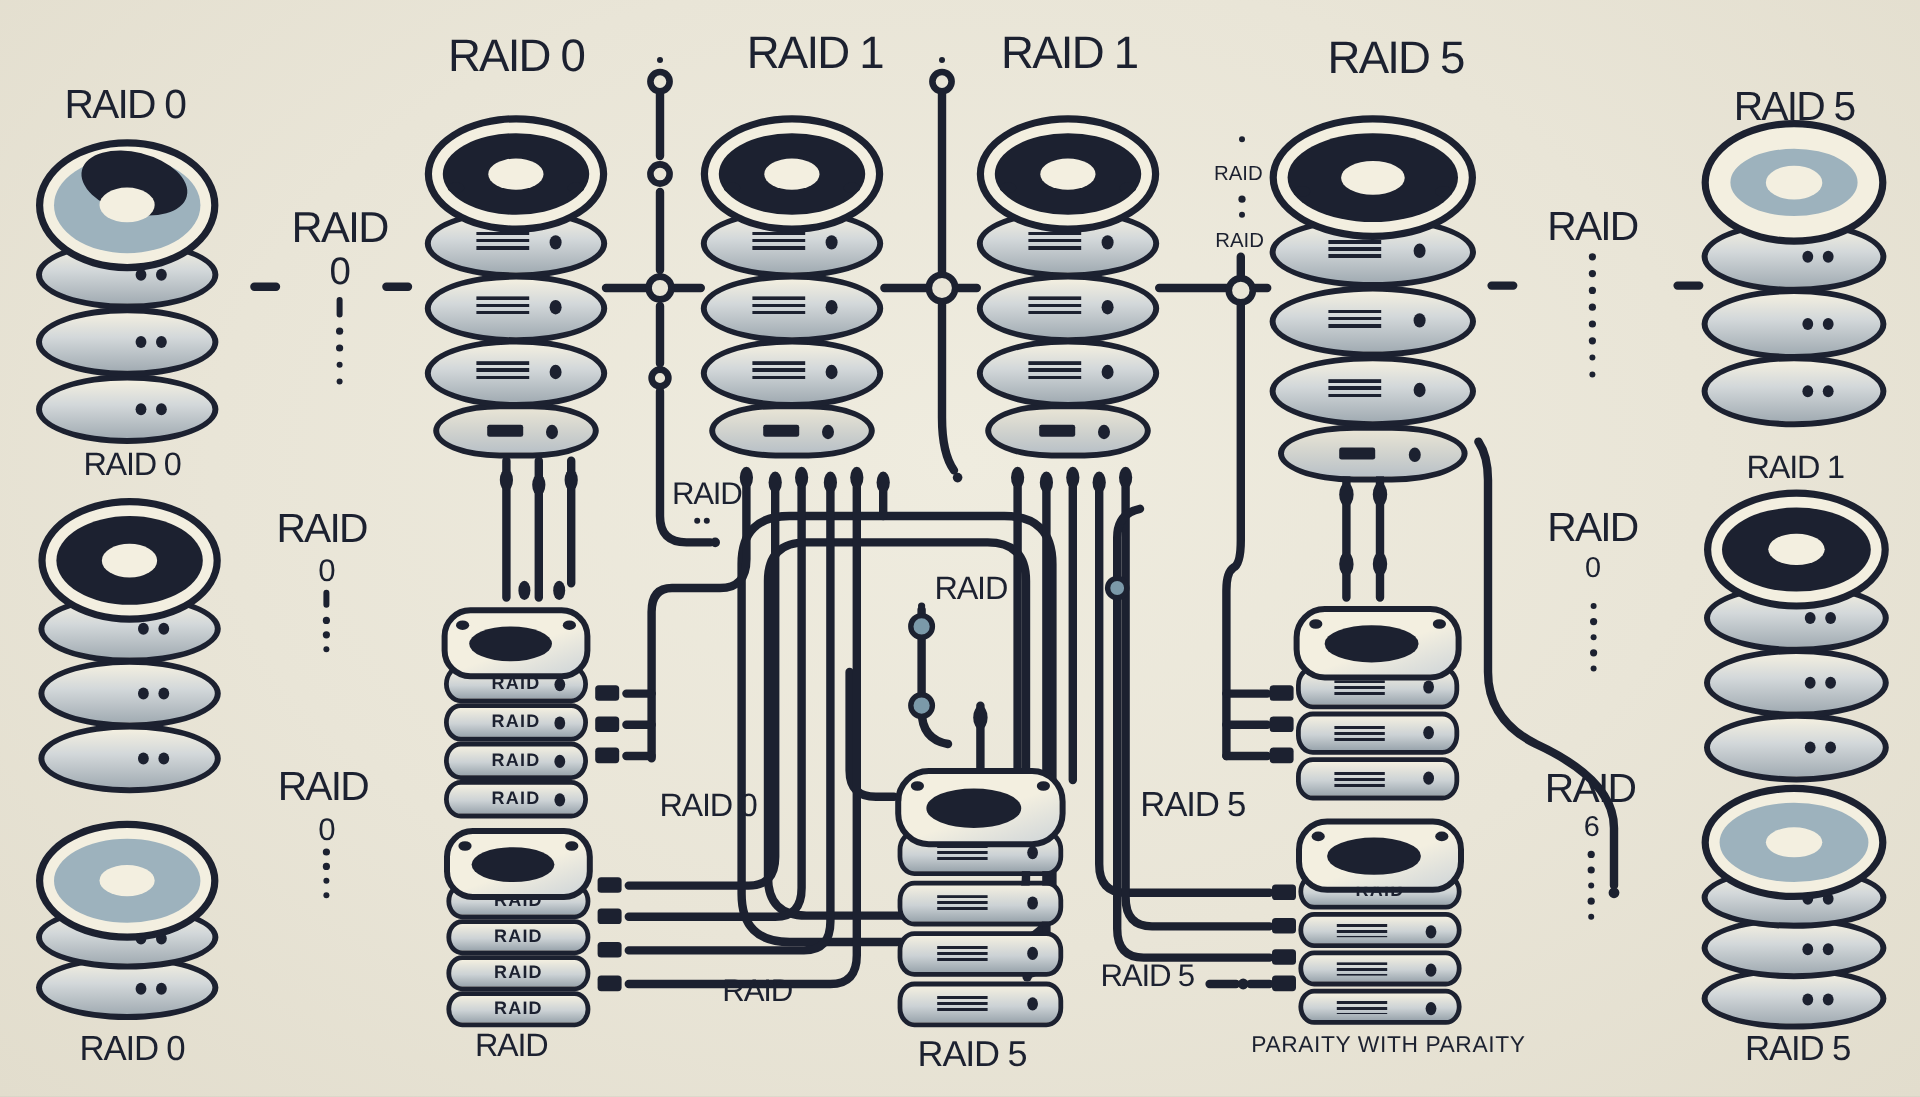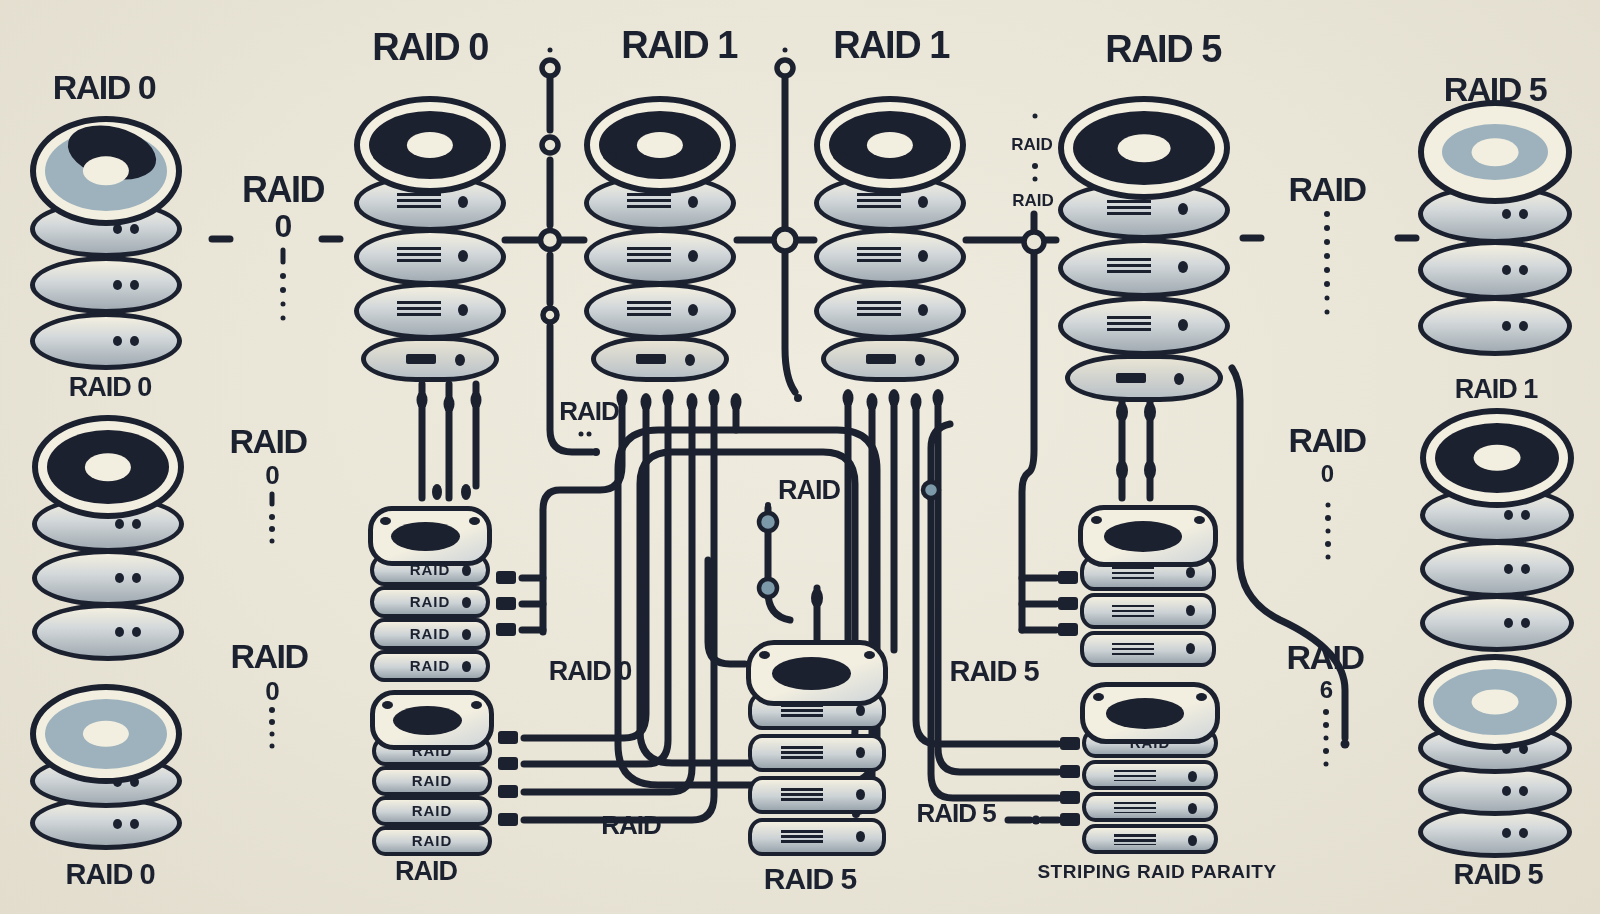--- a/index.html
+++ b/index.html
@@ -4,21 +4,21 @@
 <style>
   :root{
     --bg:#e9e5d7; --ink:#1c2130; --cream:#f3efe0; --slate:#9db2bd; --steel:#7b99a9;
   }
   html,body{margin:0;padding:0;background:#cfccc0;}
   #canvas{position:relative;width:1600px;height:914px;overflow:hidden;
     background:radial-gradient(ellipse at 50% 42%, #efecdf 0%, var(--bg) 55%, #e2ddcd 100%);
     font-family:"Liberation Sans",sans-serif;}
   #traces{position:absolute;left:0;top:0;z-index:1;}
   
-  .t{position:absolute;z-index:3;font-weight:700;color:var(--ink);white-space:nowrap;
+  .t{position:absolute;z-index:3;font-weight:400;color:var(--ink);white-space:nowrap;
      transform:translateX(-50%);letter-spacing:-1px;line-height:1;}
   .s38{font-size:38px;letter-spacing:-1.5px}.s36{font-size:36px;letter-spacing:-1.5px}
   .s34{font-size:34px;letter-spacing:-1.5px}.s32{font-size:32px}.s30{font-size:30px}
   .s29{font-size:29px}.s27{font-size:27px}.s26{font-size:26px}.s24{font-size:24px}
   .s19{font-size:19px;letter-spacing:.5px}.s17{font-size:17px;letter-spacing:0}
   
   .stack,.mini{position:absolute;z-index:2;width:152px;}
   .stack>*:nth-child(1),.mini>*:nth-child(1){z-index:9}
   .stack>*:nth-child(2),.mini>*:nth-child(2){z-index:8}
   .stack>*:nth-child(3),.mini>*:nth-child(3){z-index:7}
@@ -510,21 +510,21 @@
   <div class="t s26" style="left:631px;top:812px">RAID</div>
 
   <div class="t s27" style="left:809px;top:477px">RAID</div>
   <div class="t s30" style="left:810px;top:864px">RAID 5</div>
   <div class="t s29" style="left:994px;top:657px">RAID 5</div>
 
   <div class="t s17" style="left:1032px;top:136px">RAID</div>
   <div class="t s17" style="left:1033px;top:192px">RAID</div>
 
   <div class="t s26" style="left:956px;top:800px">RAID 5</div>
-  <div class="t s19" style="left:1157px;top:862px">STRIPING RAID PARAITY</div>
+  <div class="t s19" style="left:1157px;top:862px">PARAITY WITH PARAITY</div>
 
   <div class="t s34" style="left:1327px;top:172px">RAID</div>
   <div class="t s34" style="left:1327px;top:423px">RAID</div>
   <div class="t s24" style="left:1327px;top:462px">0</div>
   <div class="t s34" style="left:1325px;top:640px">RAID</div>
   <div class="t s24" style="left:1326px;top:678px">6</div>
 
   <div class="t s27" style="left:1496px;top:376px">RAID 1</div>
   <div class="t s29" style="left:1498px;top:860px">RAID 5</div>
 

